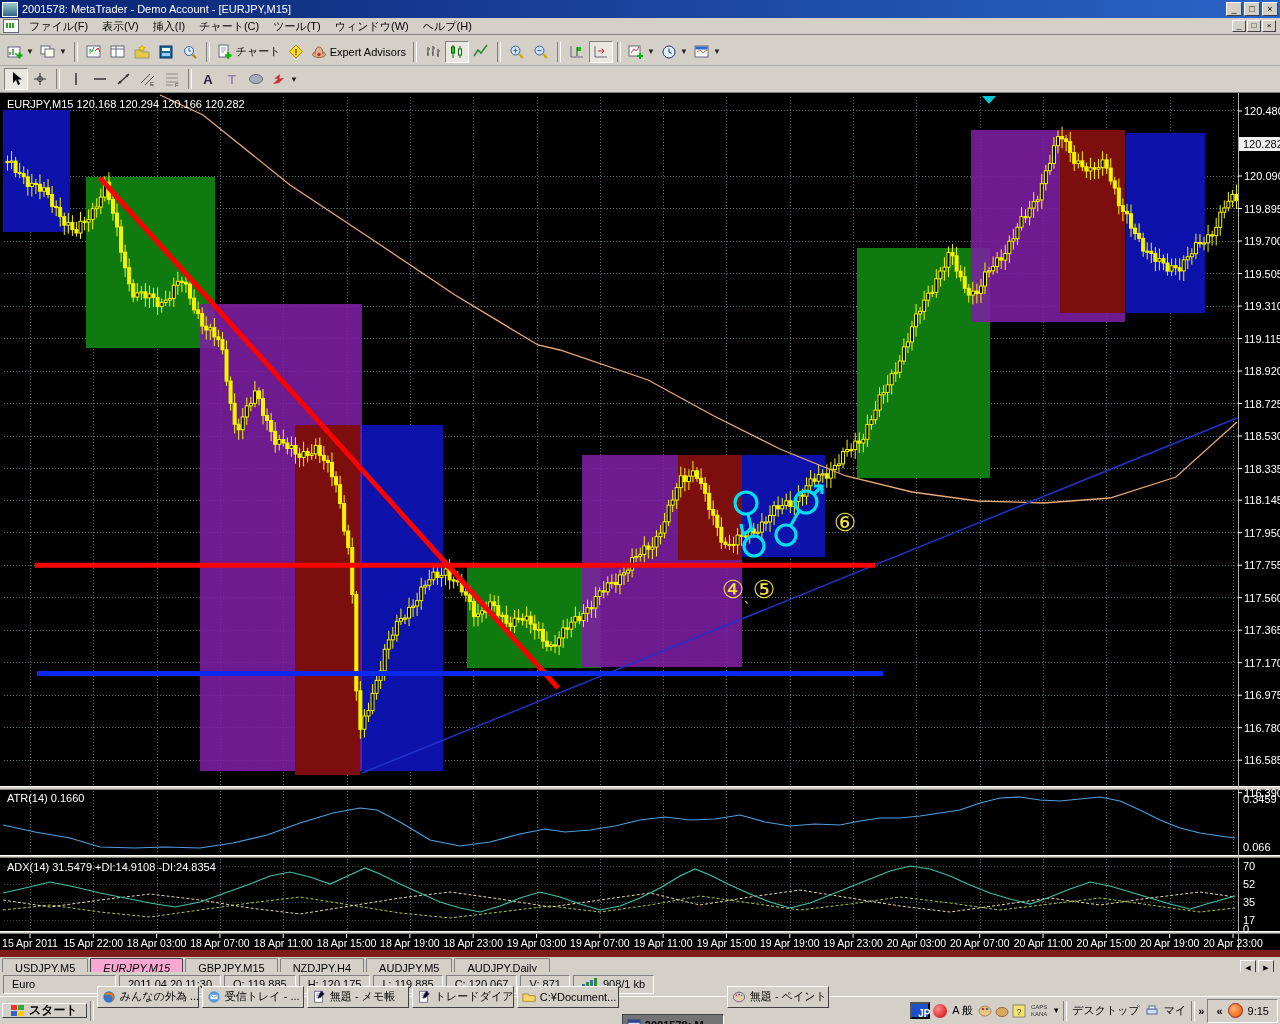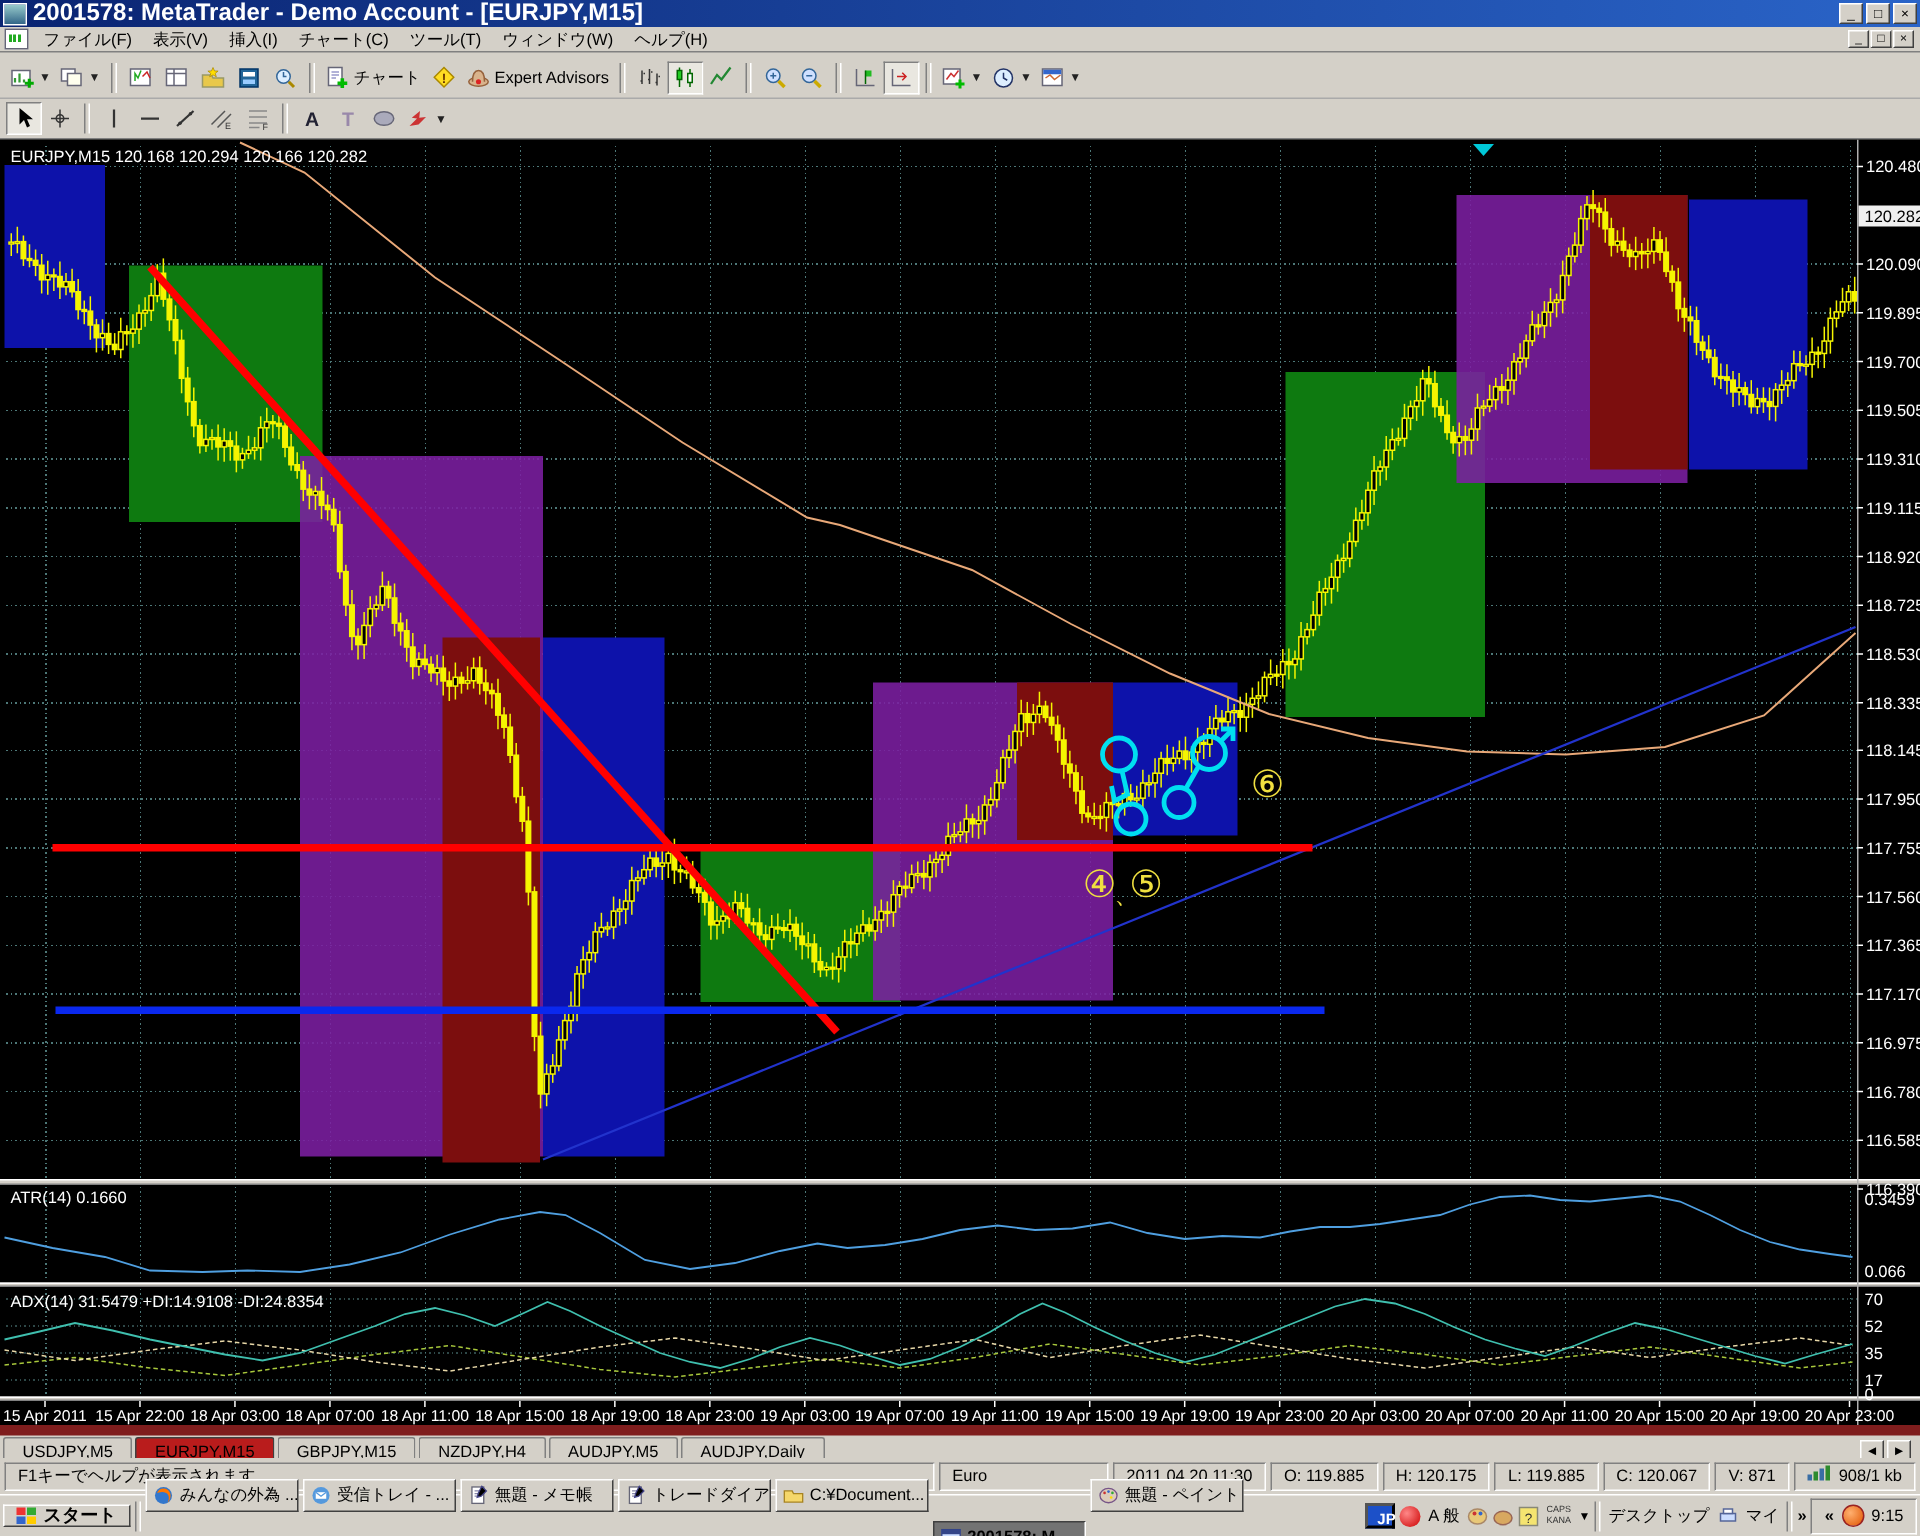--- a/index.html
+++ b/index.html
@@ -3,21 +3,21 @@
 <meta charset="utf-8">
 <style>
   html,body{margin:0;padding:0;background:#555;}
   #screen{position:relative;width:1280px;height:1024px;overflow:hidden;
     font-family:"Liberation Sans","DejaVu Sans",sans-serif;font-size:11px;
     background:#d4d0c8;cursor:default;}
   .row{position:absolute;left:0;width:1280px;box-sizing:border-box;}
   
   #titlebar{top:0;height:18px;background:linear-gradient(90deg,#0a2472,#2a64c8);
     color:#fff;display:flex;align-items:center;padding:0 2px;}
-  #titlebar .ttl{font-weight:bold;font-size:16px;margin-left:4px;flex:1;white-space:nowrap;}
+  #titlebar .ttl{font-weight:normal;font-size:11px;margin-left:4px;flex:1;white-space:nowrap;}
   .appico{width:14px;height:13px;background:#6ca6d8;border:1px solid #fff;display:inline-block;
     background:linear-gradient(180deg,#9cc,#368);}
   .winbtns{display:flex;gap:2px;}
   .wbtn{width:16px;height:14px;background:#d4d0c8;border:1px solid;border-color:#fff #404040 #404040 #fff;
     font-size:9px;line-height:11px;text-align:center;color:#000;padding:0;font-family:inherit;}
   
   #menubar{top:18px;height:17px;background:#d4d0c8;display:flex;align-items:center;
     border-bottom:1px solid #808080;}
   .menu-item{padding:2px 7px;color:#000;}
   .mdiico{width:14px;height:12px;margin:0 3px;background:#fff;border:1px solid #667;display:inline-block;}
@@ -39,21 +39,21 @@
   .tlabel{font-size:11px;}
   
   #chartwrap{top:93px;height:857px;background:#000;}
   #chartwrap svg{display:block;}
   svg text{font-family:"Liberation Sans","DejaVu Sans",sans-serif;}
   
   #tabsrow{top:950px;height:22px;background:#d4d0c8;display:flex;align-items:flex-start;
     border-top:7px solid #7f1d1d;padding-top:1px;}
   .tab{padding:3px 12px 2px;border:1px solid #808080;border-bottom:none;background:#d4d0c8;
     margin-left:2px;border-radius:2px 2px 0 0;white-space:nowrap;}
-  .tab.active{background:#b91c1c;border-color:#404040;font-weight:normal;}
+  .tab.active{background:#f9a8d4;border-color:#404040;font-weight:normal;font-style:italic;}
   .tabarrows{margin-left:auto;display:flex;gap:2px;padding:2px 6px 0 0;}
   .tarr{width:16px;height:15px;background:#d4d0c8;border:1px solid;border-color:#fff #404040 #404040 #fff;
     font-size:7px;text-align:center;line-height:13px;padding:0;}
   
   #statusbar{top:972px;height:24px;background:#d4d0c8;display:flex;align-items:center;padding:2px 3px;gap:3px;}
   .scell{border:1px solid;border-color:#808080 #fff #fff #808080;height:17px;line-height:17px;
     padding:0 8px;white-space:nowrap;color:#000;}
   .scell.grow{flex:1;}
   .netbars{display:inline-flex;align-items:flex-end;gap:1px;height:11px;margin-right:6px;}
   .netbars i{width:3px;display:inline-block;}
@@ -1178,21 +1178,20 @@
         <span class="tab">AUDJPY,M5</span>
         <span class="tab">AUDJPY,Daily</span>
       </span>
     <span class="tabarrows">
       <button class="tarr">◀</button>
       <button class="tarr">▶</button>
     </span>
   </div>
 
   <div id="statusbar" class="row">
-    <span class="scell grow">F1キーでヘルプが表示されます</span>
     <span class="scell" style="min-width:95px">Euro</span>
     <span class="scell">2011.04.20 11:30</span>
     <span class="scell">O: 119.885</span>
     <span class="scell">H: 120.175</span>
     <span class="scell">L: 119.885</span>
     <span class="scell">C: 120.067</span>
     <span class="scell">V: 871</span>
     <span class="scell">
       <span class="netbars">
           <i style="height:4px;background:#3a6ea5"></i>

